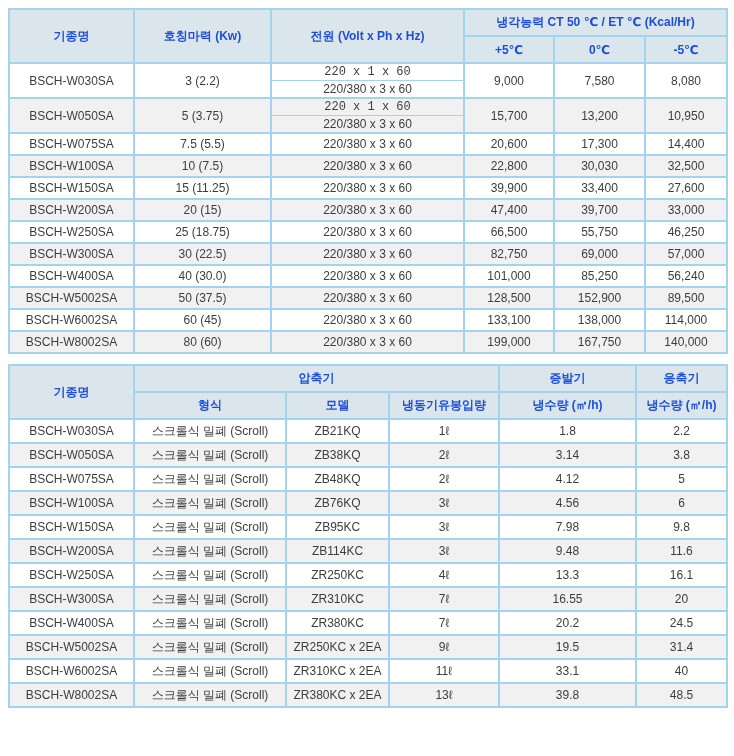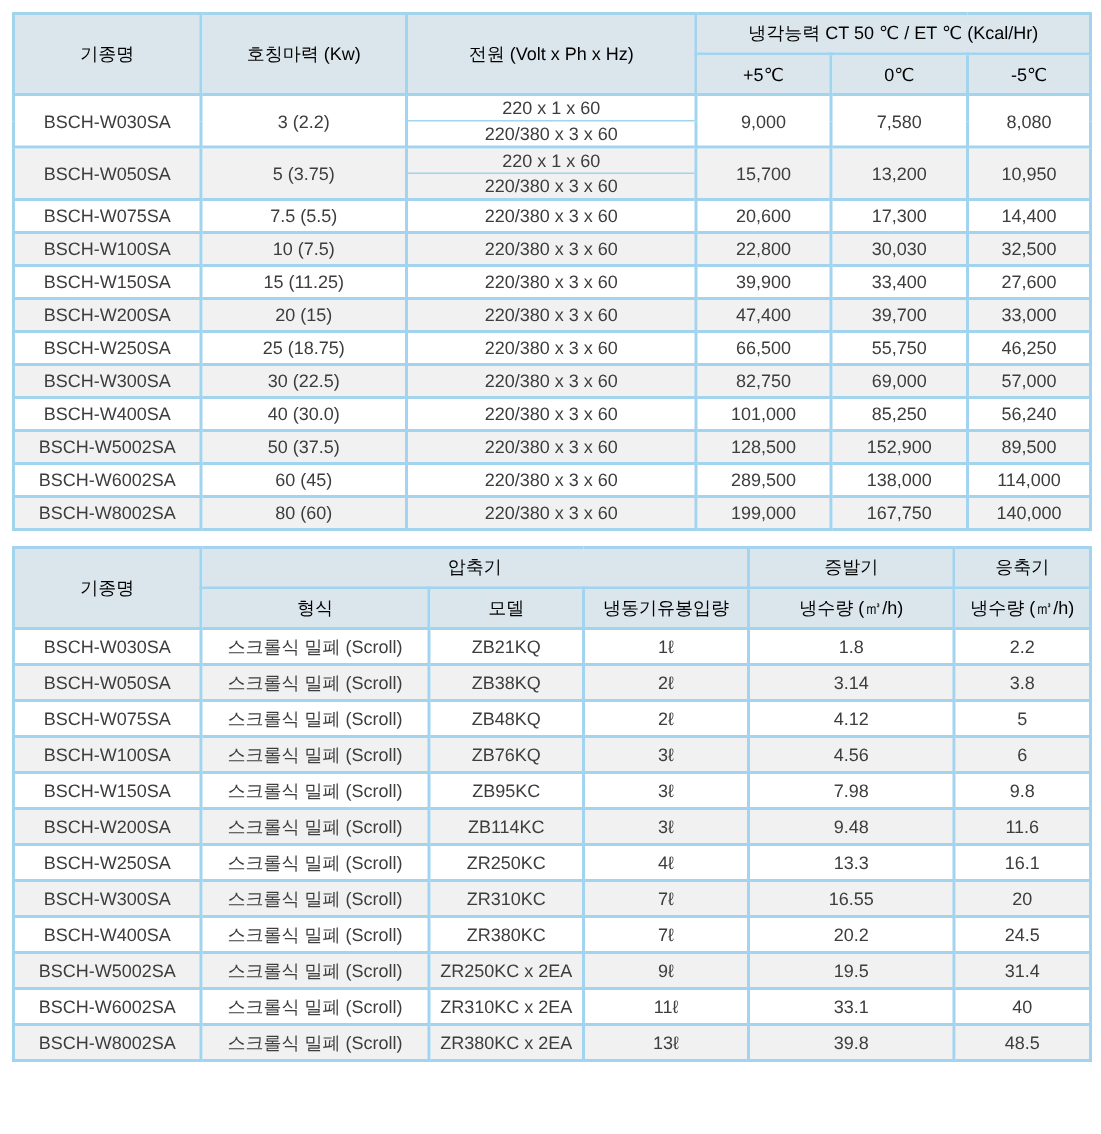--- a/index.html
+++ b/index.html
@@ -26,34 +26,34 @@
     border: 2px solid #a2d4f0;
     text-align: center;
     vertical-align: middle;
     font-size: 12px;
     padding: 0 2px;
     overflow: hidden;
     white-space: nowrap;
   }
   table.spec-table thead th {
     background: #dbe6ec;
-    color: #000000;
-    font-weight: normal;
+    color: #1d4ed8;
+    font-weight: bold;
     height: 25px;
   }
   table.spec-table tbody td {
     color: #3d3d3d;
     background: #ffffff;
     height: 20px;
   }
   #capacity-table tbody tr.stripe td { background: #f1f1f1; }
   #component-table tbody tr.stripe td { background: #f1f1f1; }
   #component-table tbody td { height: 22px; }
   
-  #capacity-table td.split-top { border-bottom-width: 1px; height: 16px; }
+  #capacity-table td.split-top { border-bottom-width: 1px; height: 16px; font-family: Liberation Mono, monospace; }
   #capacity-table td.split-bottom { border-top-width: 1px; height: 16px; }
   #component-table { margin-top: 10px; }
 </style>
 </head>
 <body>
 
 <div class="page">
 
   <table class="spec-table" id="capacity-table">
     <colgroup>
@@ -161,21 +161,21 @@
           <td>50 (37.5)</td>
           <td>220/380 x 3 x 60</td>
           <td>128,500</td>
           <td>152,900</td>
           <td>89,500</td>
         </tr>
         <tr class="">
           <td>BSCH-W6002SA</td>
           <td>60 (45)</td>
           <td>220/380 x 3 x 60</td>
-          <td>289,500</td>
+          <td>133,100</td>
           <td>138,000</td>
           <td>114,000</td>
         </tr>
         <tr class="stripe">
           <td>BSCH-W8002SA</td>
           <td>80 (60)</td>
           <td>220/380 x 3 x 60</td>
           <td>199,000</td>
           <td>167,750</td>
           <td>140,000</td>

